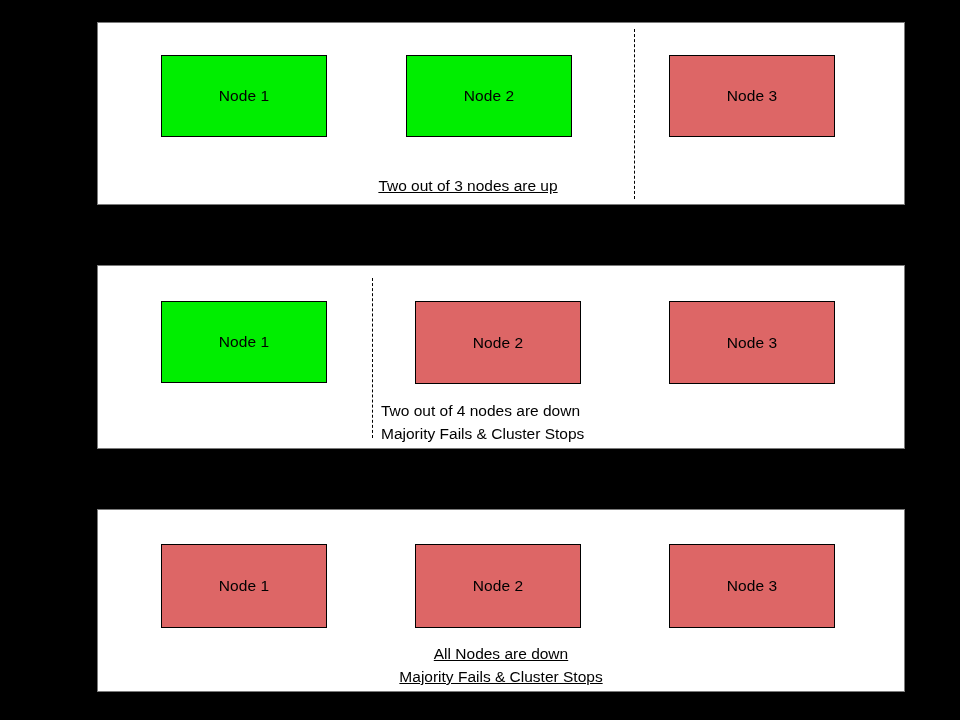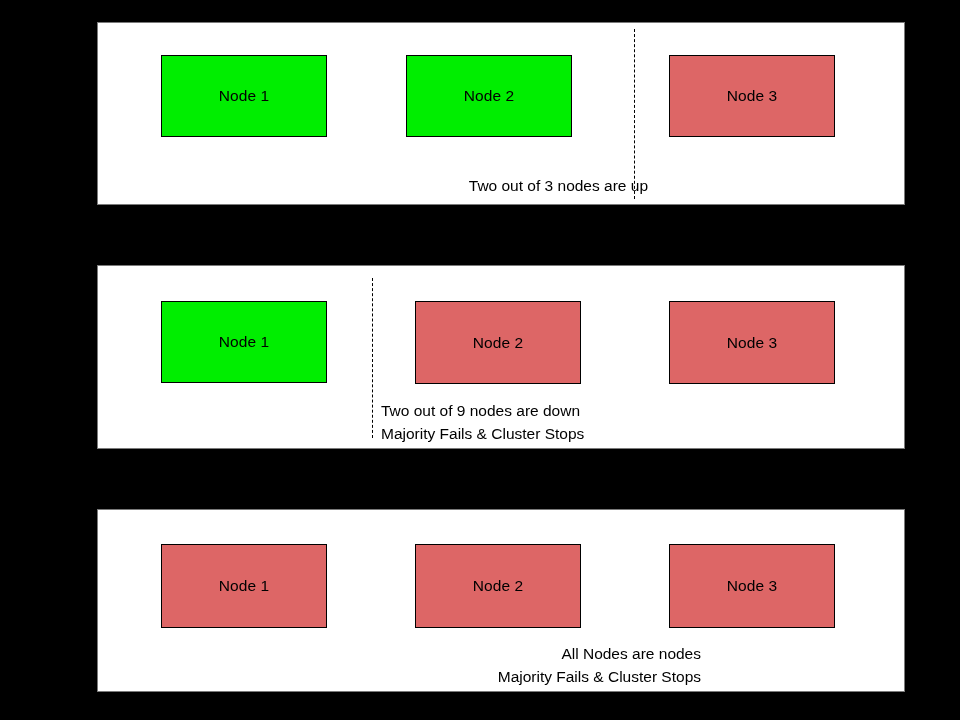--- a/index.html
+++ b/index.html
@@ -52,21 +52,22 @@
     position: absolute;
     font-size: 15.5px;
     color: #000000;
     line-height: 23px;
     white-space: nowrap;
   }
   .caption-line {
     display: block;
   }
   .cap-center {
-    text-align: right;
+    text-align: center;
+    text-decoration: underline;
   }
   .cap-left {
     text-align: left;
   }
 </style>
 </head>
 <body>
 
 <div id="stage">
 
@@ -101,38 +102,38 @@
       <span class="node-label">Node 2</span>
     </div>
 
     <div class="node-box" style="left:571px; top:35px; width:166px; height:83px; background:#dd6666;">
       <span class="node-label">Node 3</span>
     </div>
 
     <div class="divider" style="left:274px; top:12px; height:160px;"></div>
 
     <div class="caption cap-left" style="left:283px; top:133px; width:400px;">
-      <span class="caption-line">Two out of 9 nodes are down</span>
+      <span class="caption-line">Two out of 4 nodes are down</span>
       <span class="caption-line">Majority Fails &amp; Cluster Stops</span>
     </div>
   </div>
 
   <div class="panel" style="left:97px; top:509px; width:808px; height:183px;">
 
     <div class="node-box" style="left:63px; top:34px; width:166px; height:84px; background:#dd6666;">
       <span class="node-label">Node 1</span>
     </div>
 
     <div class="node-box" style="left:317px; top:34px; width:166px; height:84px; background:#dd6666;">
       <span class="node-label">Node 2</span>
     </div>
 
     <div class="node-box" style="left:571px; top:34px; width:166px; height:84px; background:#dd6666;">
       <span class="node-label">Node 3</span>
     </div>
 
     <div class="caption cap-center" style="left:203px; top:132px; width:400px;">
-      <span class="caption-line">All Nodes are nodes</span>
+      <span class="caption-line">All Nodes are down</span>
       <span class="caption-line">Majority Fails &amp; Cluster Stops</span>
     </div>
   </div>
 
 </div>
 
 </body></html>

